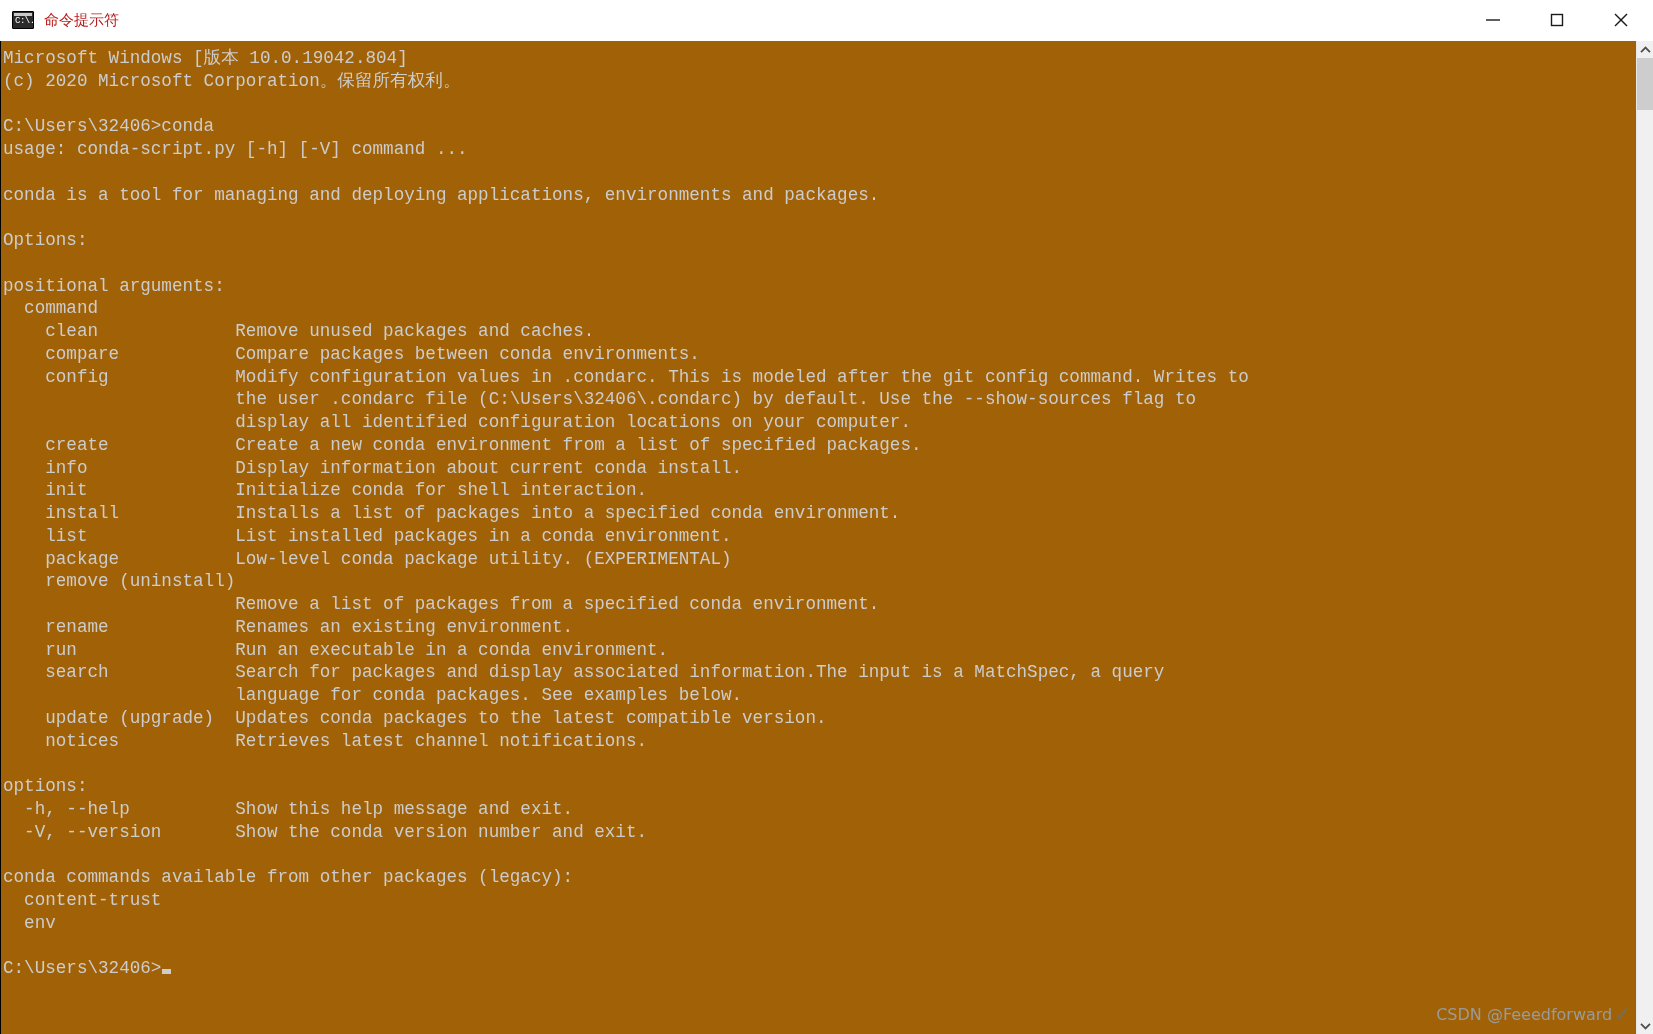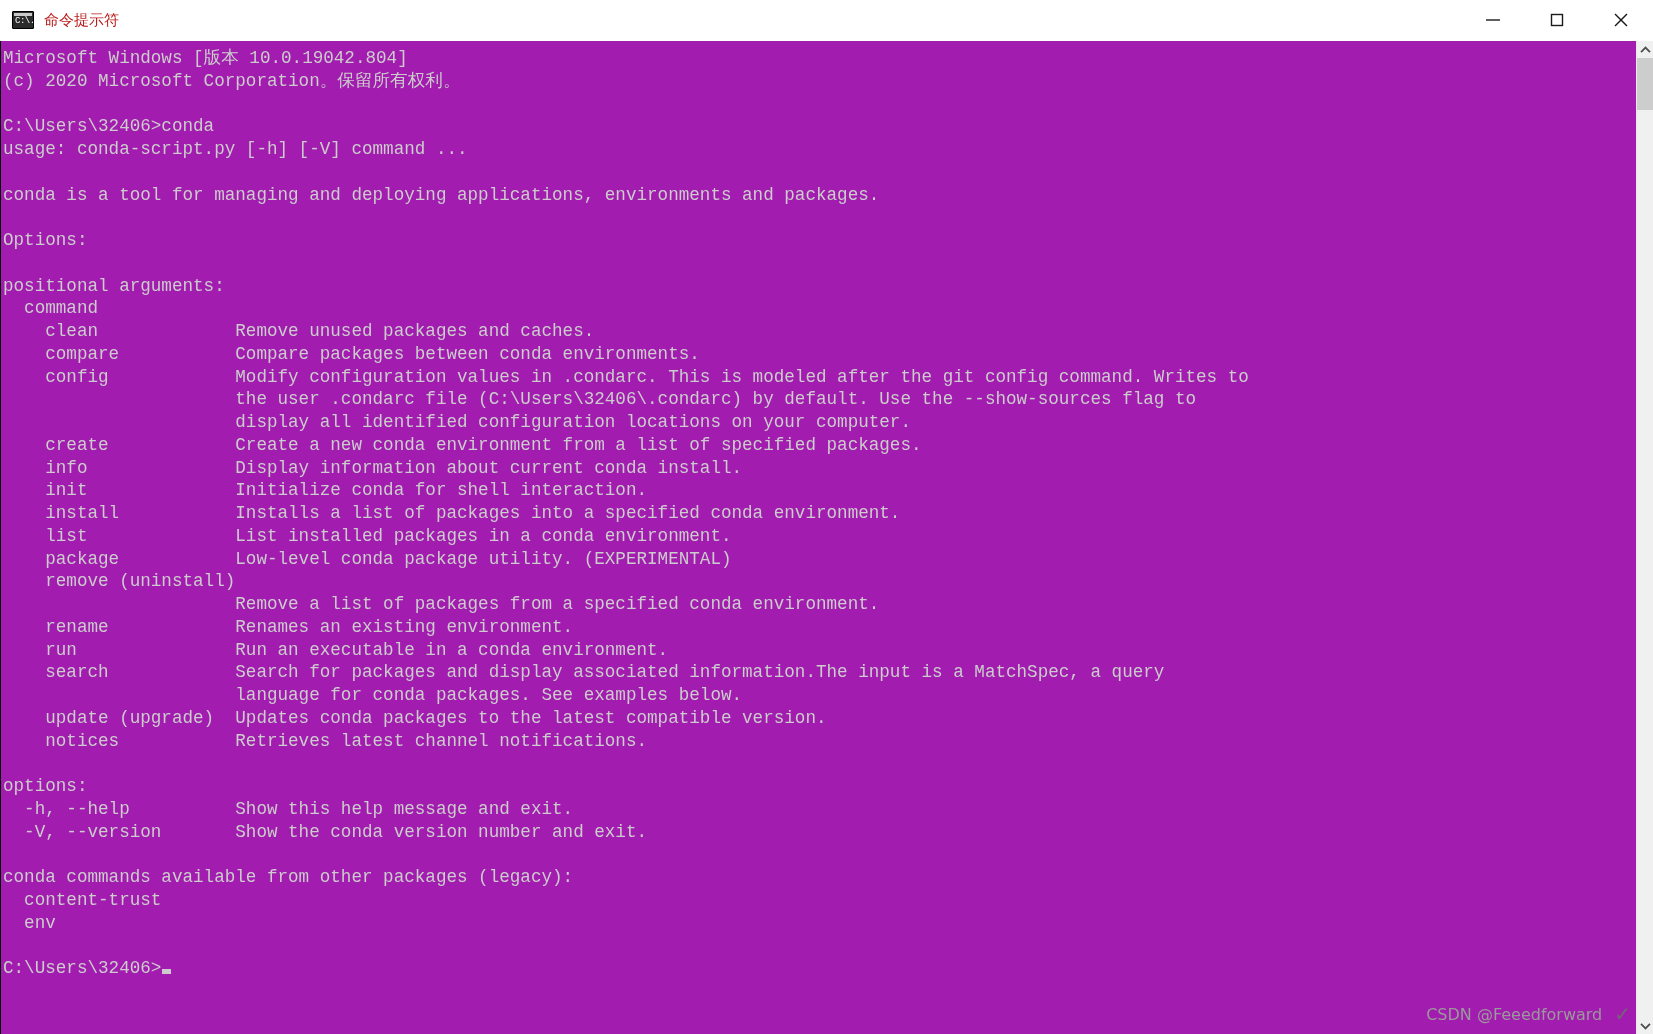--- a/index.html
+++ b/index.html
@@ -96,21 +96,21 @@
   #console-wrap {
     flex: 1 1 auto;
     position: relative;
     display: flex;
     background: #000000;
     border-left: 1px solid #000000;
     overflow: hidden;
   }
   #console {
     flex: 1 1 auto;
-    background: #a21caf;
+    background: #a16207;
     color: #cccccc;
     font-family: "Liberation Mono", "DejaVu Sans Mono", monospace;
     font-size: 17.6px;
     line-height: 22.75px;
     padding: 6px 12px 0 2px;
     white-space: pre;
     overflow: hidden;
     position: relative;
     letter-spacing: 0px;
   }
@@ -164,21 +164,21 @@
   #watermark {
     position: absolute;
     right: 22px;
     bottom: 8px;
     color: #9a9a9a;
     font-size: 16px;
     font-family: "DejaVu Sans", sans-serif;
     pointer-events: none;
     display: flex;
     align-items: center;
-    gap: 12px;
+    gap: 2px;
   }
   #wm-check {
     color: #6f6f6f;
     font-size: 20px;
     opacity: .85;
   }
 </style>
 </head>
 <body>
 

